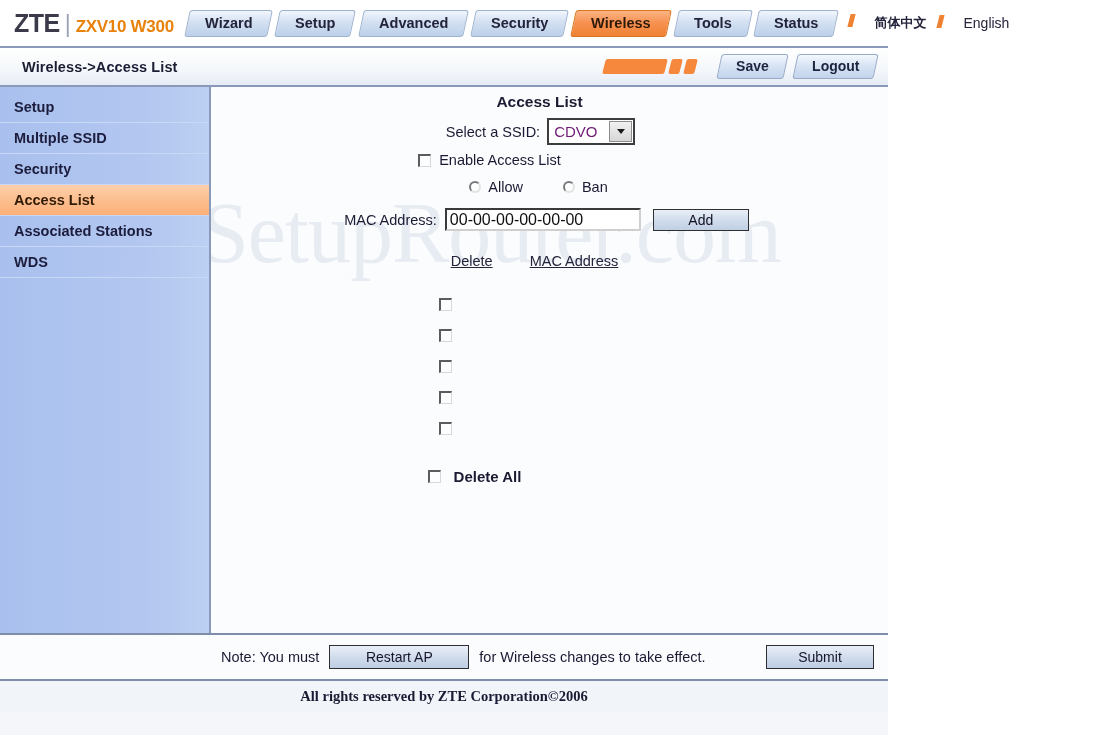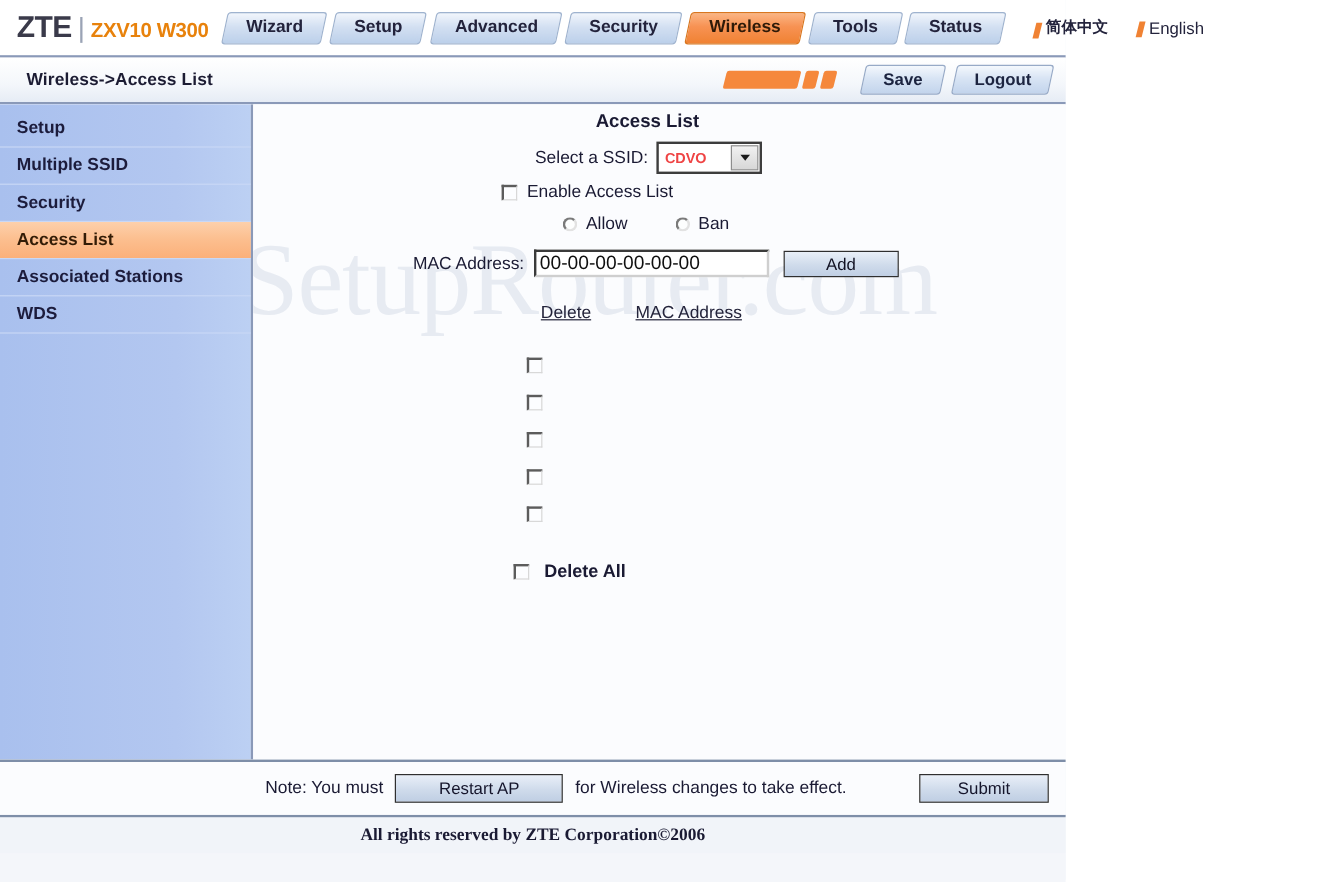--- a/index.html
+++ b/index.html
@@ -87,26 +87,25 @@
 
   .langs {
     display: flex;
     align-items: center;
     margin-left: 10px;
     gap: 12px;
     white-space: nowrap;
   }
   .lang {
     display: flex;
-    align-items: flex-end;
-    gap: 4px;
+    align-items: flex-start;
+    gap: 20px;
     font-size: 14px;
     color: #23233c;
     cursor: pointer;
-    margin-left: 13px;
   }
   .lang-cn { font-size: 13px; font-weight: bold; }
   .lang-mark {
     display: inline-block;
     width: 5px;
     height: 13px;
     background: #f08233;
     transform: skewX(-14deg);
   }
 
@@ -248,24 +247,23 @@
   .selectbox {
     display: inline-flex;
     align-items: center;
     border: 2px solid #3d3d3d;
     background: #ffffff;
     height: 23px;
     padding-left: 5px;
     cursor: pointer;
   }
   .selectbox .selval {
-    font-size: 12px;
-    color: #ef4444;
+    font-size: 15px;
+    color: #701a75;
     min-width: 54px;
-    font-weight: bold;
   }
   .sel-arrow {
     width: 21px;
     height: 19px;
     margin: 0 1px;
     background: linear-gradient(to bottom, #f1f1f1 0%, #d7d7d7 100%);
     border: 1px solid #8d8d8d;
     display: flex;
     align-items: center;
     justify-content: center;

